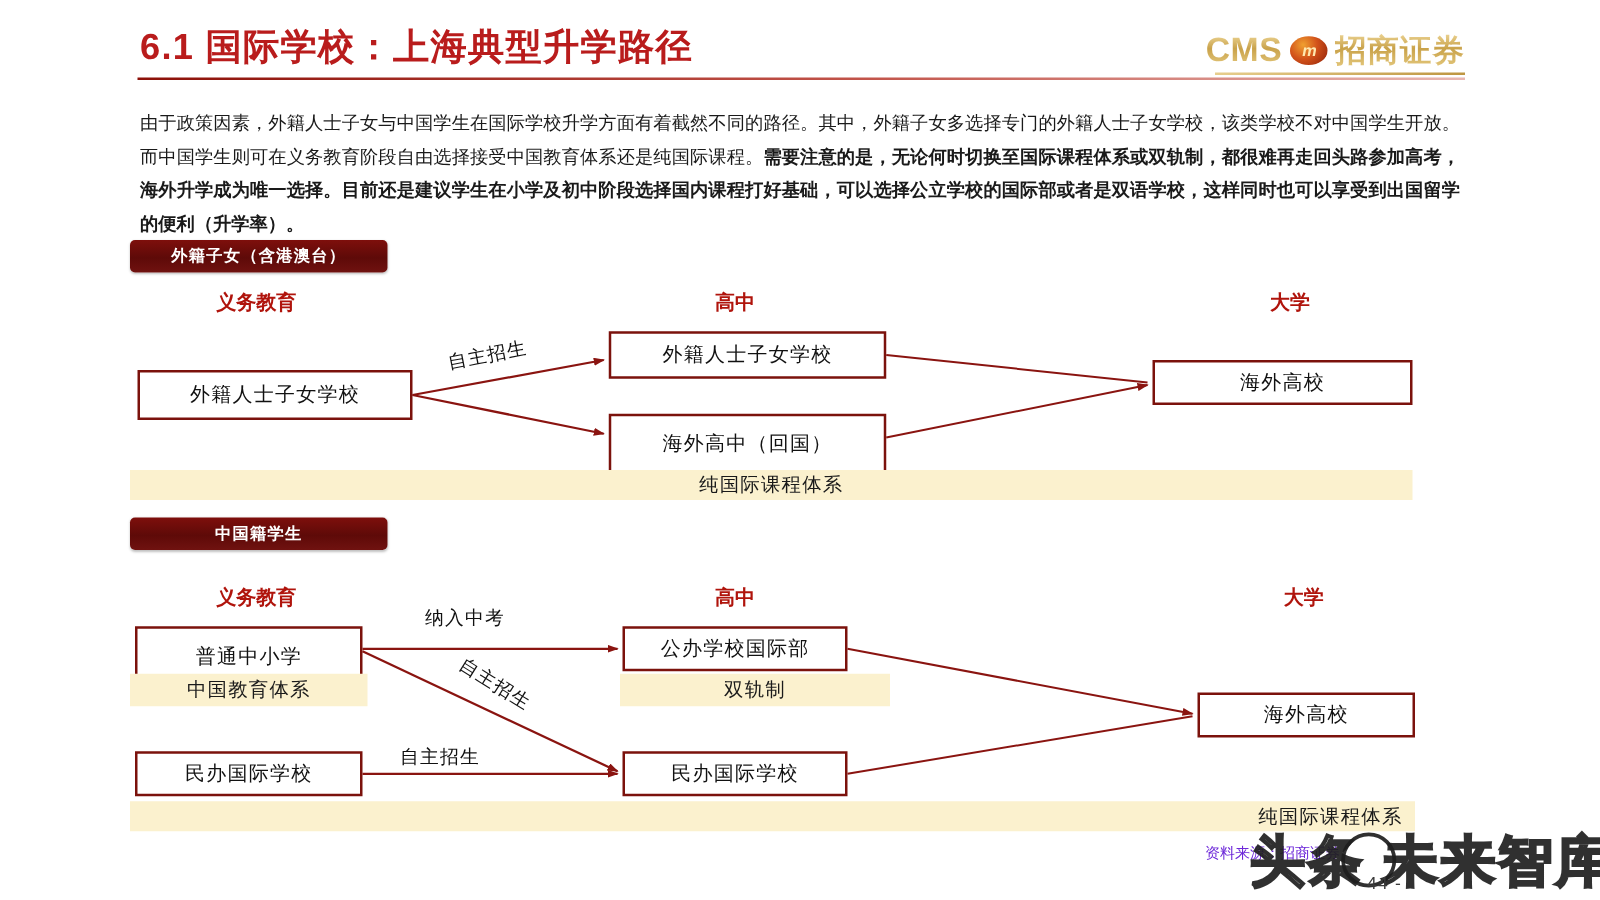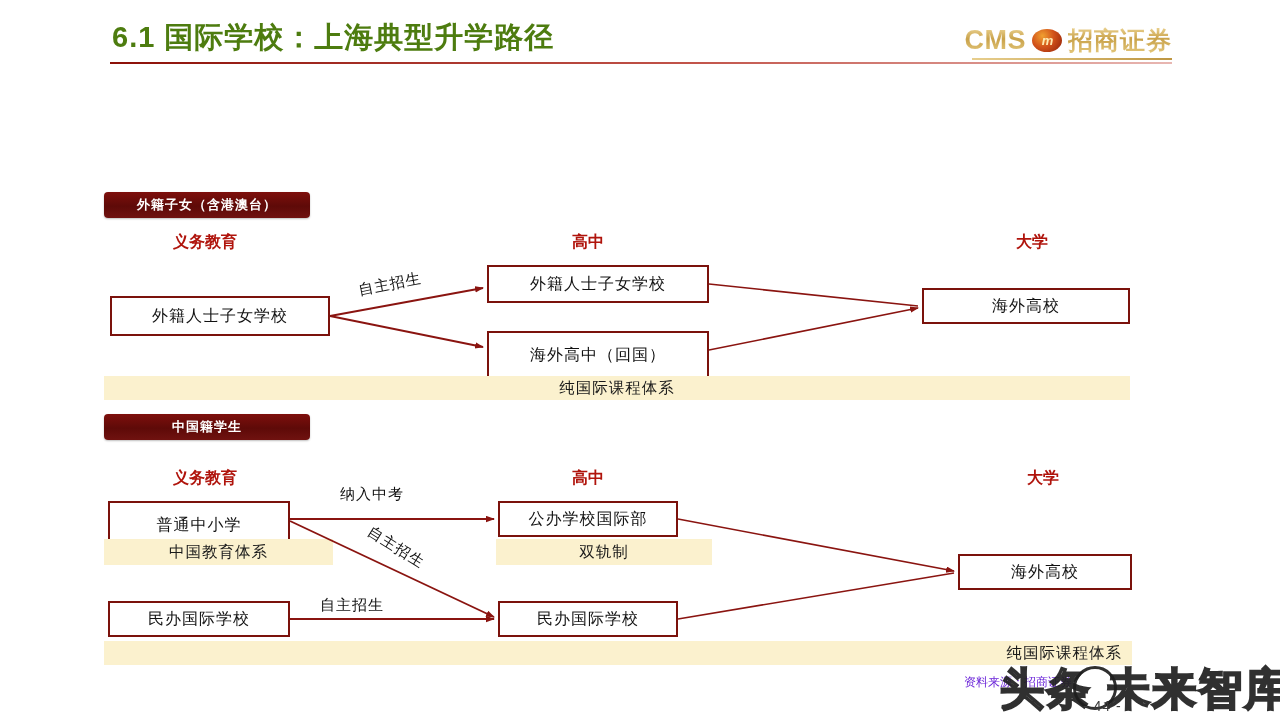--- a/index.html
+++ b/index.html
@@ -22,21 +22,21 @@
   }
 
   
   .title {
     position: absolute;
     left: 112px;
     top: 18px;
     font-family: "Liberation Sans", "DejaVu Sans", sans-serif;
     font-size: 29px;
     font-weight: bold;
-    color: #4d7c0f;
+    color: #b91c1c;
     letter-spacing: 1px;
     white-space: nowrap;
   }
   .title-rule {
     position: absolute;
     left: 110px;
     top: 62px;
     width: 1062px;
     height: 2px;
     background: linear-gradient(to right, #8C1008 0%, #C2544A 55%, #E8B7B2 100%);
@@ -226,20 +226,23 @@
   <div class="title">6.1  国际学校：上海典型升学路径</div>
   <div class="title-rule"></div>
 
   <div class="logo">
     <span class="logo-cms">CMS</span>
     <span class="logo-mark">m</span>
     <span class="logo-cn">招商证券</span>
   </div>
   <div class="logo-underline"></div>
 
+  <div class="para">
+    <span>由于政策因素，外籍人士子女与中国学生在国际学校升学方面有着截然不同的路径。其中，外籍子女多选择专门的外籍人士子女学校，该类学校不对中国学生开放。而中国学生则可在义务教育阶段自由选择接受中国教育体系还是纯国际课程。</span><b>需要注意的是，无论何时切换至国际课程体系或双轨制，都很难再走回头路参加高考，海外升学成为唯一选择。目前还是建议学生在小学及初中阶段选择国内课程打好基础，可以选择公立学校的国际部或者是双语学校，这样同时也可以享受到出国留学的便利（升学率）。</b>
+  </div>
 
   <div class="badge" id="badge-foreign">外籍子女（含港澳台）</div>
 
   <div class="col-head" style="left:205px; top:232px;">义务教育</div>
   <div class="col-head" style="left:588px; top:232px;">高中</div>
   <div class="col-head" style="left:1032px; top:232px;">大学</div>
 
   <div class="node" style="left:110px; top:296px; width:220px; height:40px;">外籍人士子女学校</div>
   <div class="node" style="left:487px; top:265px; width:222px; height:38px;">外籍人士子女学校</div>
   <div class="node" style="left:487px; top:331px; width:222px; height:48px;">海外高中（回国）</div>
@@ -254,21 +257,21 @@
   <div class="col-head" style="left:205px; top:468px;">义务教育</div>
   <div class="col-head" style="left:588px; top:468px;">高中</div>
   <div class="col-head" style="left:1043px; top:468px;">大学</div>
 
   <div class="node" style="left:108px; top:501px; width:182px; height:48px;">普通中小学</div>
   <div class="node" style="left:108px; top:601px; width:182px; height:36px;">民办国际学校</div>
   <div class="node" style="left:498px; top:501px; width:180px; height:36px;">公办学校国际部</div>
   <div class="node" style="left:498px; top:601px; width:180px; height:36px;">民办国际学校</div>
   <div class="node" style="left:958px; top:554px; width:174px; height:36px;">海外高校</div>
 
-  <div class="band" style="left:104px; top:539px; width:229px; height:26px;">中国教育体系</div>
+  <div class="band" style="left:104px; top:539px; width:190px; height:26px;">中国教育体系</div>
   <div class="band" style="left:496px; top:539px; width:216px; height:26px;">双轨制</div>
   <div class="band right" style="left:104px; top:641px; width:1028px; height:24px;">纯国际课程体系</div>
 
   <div class="edge-label" style="left:340px; top:485px;">纳入中考</div>
   <div class="edge-label" style="left:364px; top:538px; transform:rotate(32deg);">自主招生</div>
   <div class="edge-label" style="left:320px; top:596px;">自主招生</div>
 
   <svg class="arrows" viewBox="0 0 1280 720">
     <defs>
       <marker id="ah" markerWidth="9" markerHeight="9" refX="8" refY="3.2" orient="auto" markerUnits="userSpaceOnUse">

